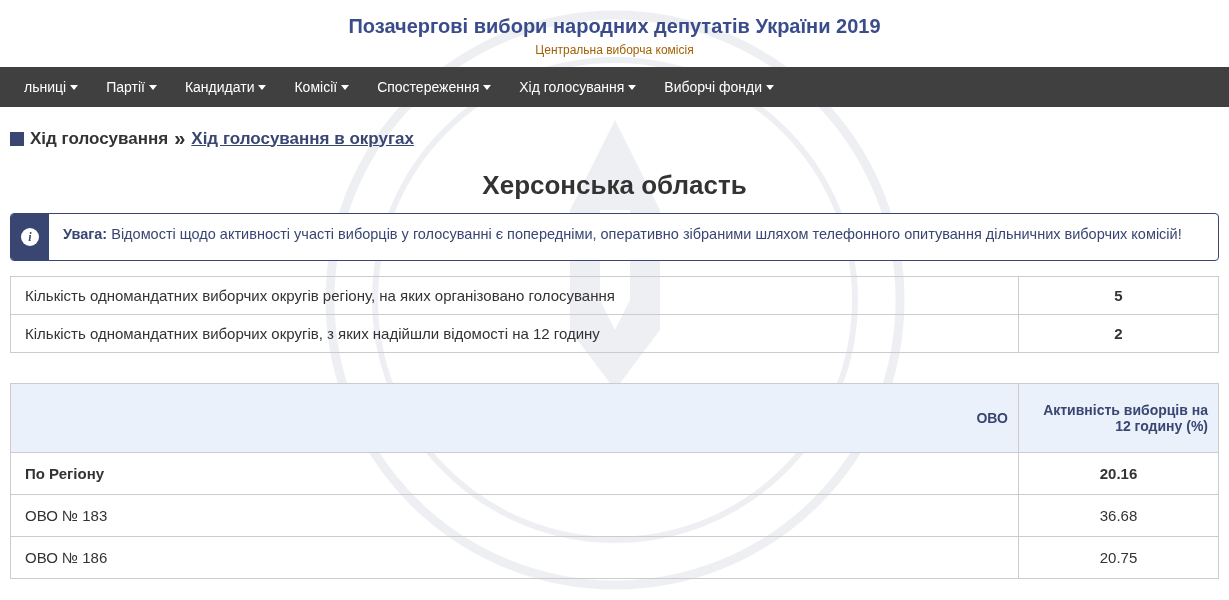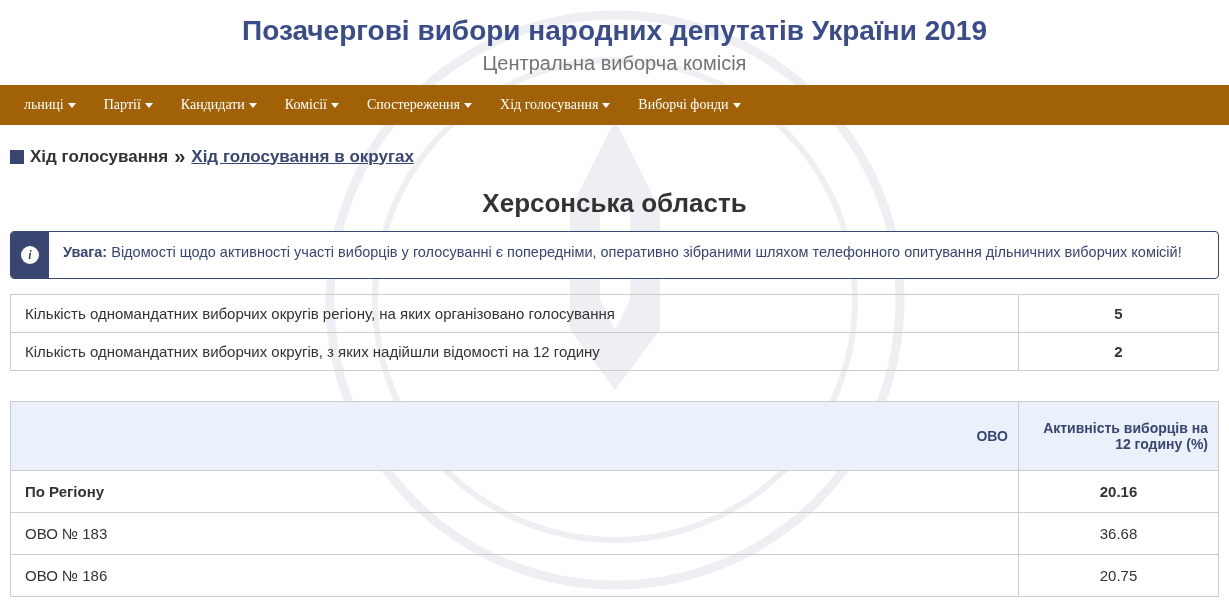--- a/index.html
+++ b/index.html
@@ -22,35 +22,34 @@
     pointer-events: none;
   }
   .header {
     text-align: center;
     padding: 15px 0 10px;
     position: relative;
     z-index: 1;
   }
   .header h1 {
     color: #3a4c8a;
-    font-size: 28px;
+    font-size: 20px;
     font-weight: bold;
     margin-bottom: 5px;
   }
   .header .subtitle {
-    color: #737373;
-    font-size: 20px;
+    color: #a16207;
+    font-size: 12px;
   }
   .navbar {
-    background: #a16207;
+    background: #404040;
     display: flex;
     padding: 0 10px;
     position: relative;
     z-index: 1;
-    font-family: Liberation Serif, serif;
   }
   .nav-item {
     color: #fff;
     padding: 12px 14px;
     font-size: 14px;
     cursor: pointer;
     display: flex;
     align-items: center;
     gap: 4px;
   }

